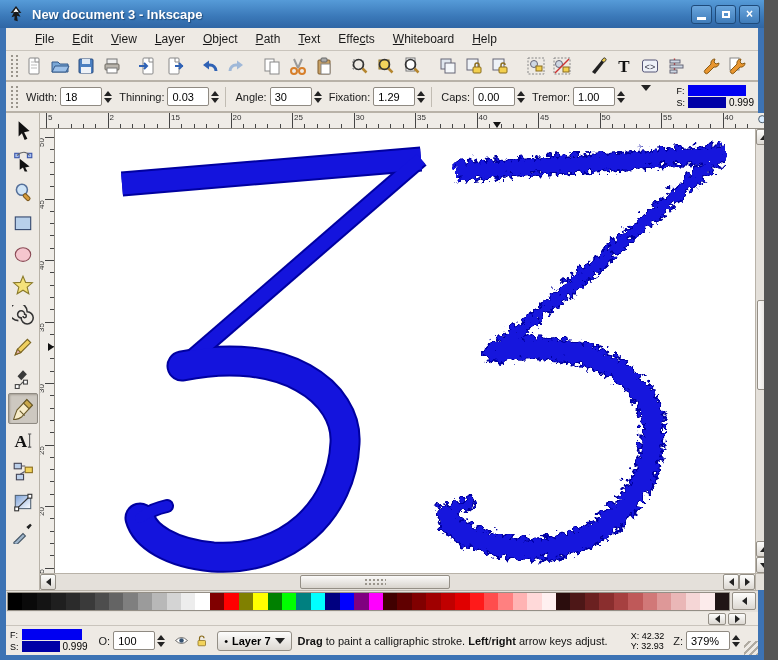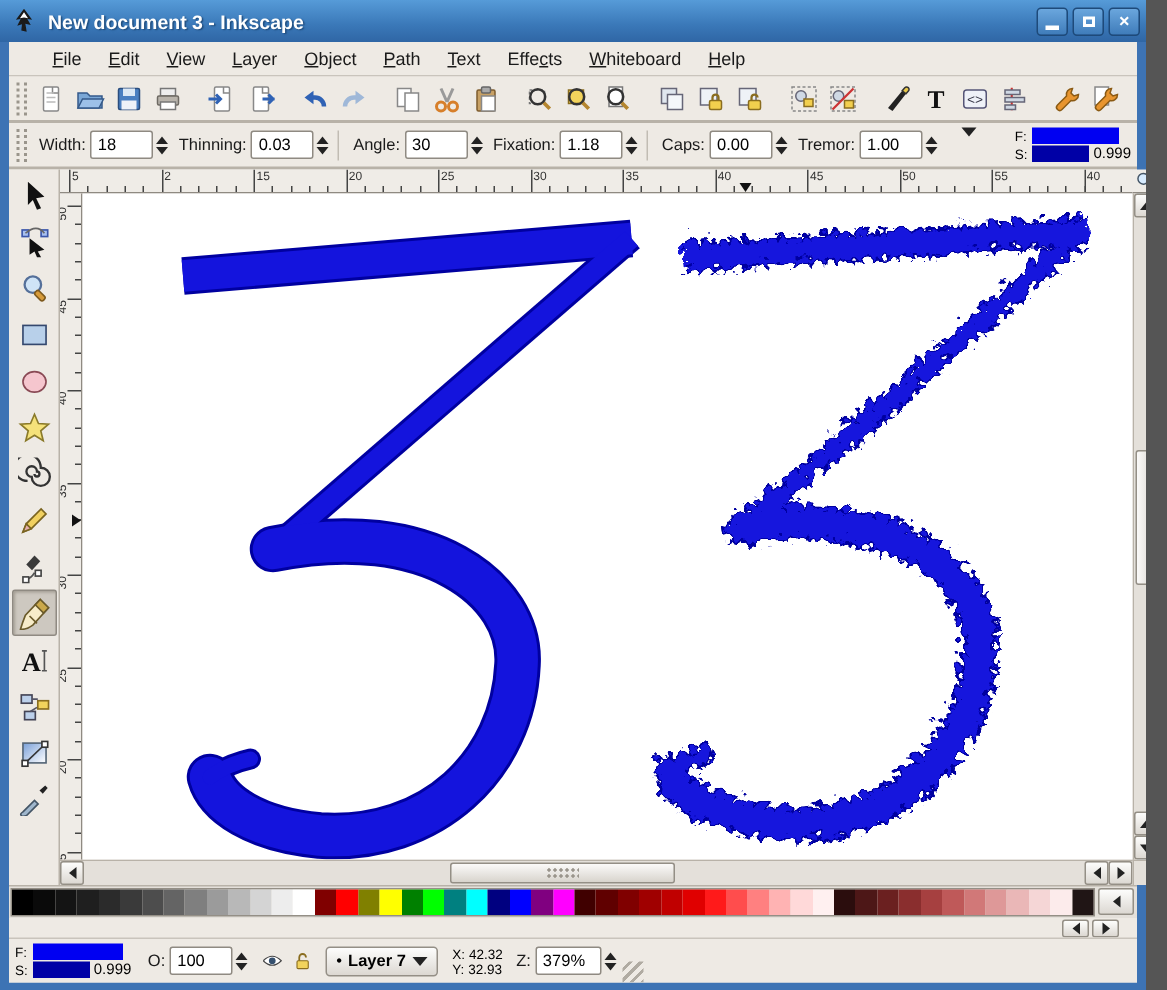--- a/index.html
+++ b/index.html
@@ -353,21 +353,21 @@
               <span class="spinval">30</span>
               <span class="spinarrows">
                 <span class="arr-up"></span>
                 <span class="arr-dn"></span>
               </span>
             </span>
           </span>
           <span class="tofield">
             <span class="tolabel">Fixation:</span>
             <span class="spin">
-              <span class="spinval">1.18</span>
+              <span class="spinval">1.29</span>
               <span class="spinarrows">
                 <span class="arr-up"></span>
                 <span class="arr-dn"></span>
               </span>
             </span>
           </span>
           <span class="vsep"></span>
           <span class="tofield">
             <span class="tolabel">Caps:</span>
             <span class="spin">
@@ -777,20 +777,21 @@
         <svg width="15" height="15" viewBox="0 0 20 20">
             <rect x="4" y="10" width="10" height="7" rx="1" fill="#f2d35c" stroke="#8a6d1f"></rect>
             <path d="M6 10 V7 a3 3 0 0 1 6 0" fill="none" stroke="#8a6d1f" stroke-width="1.6"></path>
           </svg>
       </span>
       <span class="layerbtn">
         <span>•</span>
         <span style="font-weight:bold;">Layer 7</span>
         <span class="arr-dn"></span>
       </span>
+      <span class="sb-msg" id="sbmsg"><span style="font-weight: bold;">Drag</span><span> to paint a calligraphic stroke. </span><span style="font-weight: bold;">Left</span><span>/</span><span style="font-weight: bold;">right</span><span> arrow keys adjust.</span></span>
       <span class="sb-xy">
         <span>X:</span> <span>42.32</span><br>
         <span>Y:</span> <span>32.93</span>
       </span>
       <span class="sb-zoom">
         <span class="tolabel">Z:</span>
         <span class="spin">
           <span class="spinval">379%</span>
           <span class="spinarrows">
               <span class="arr-up"></span>

